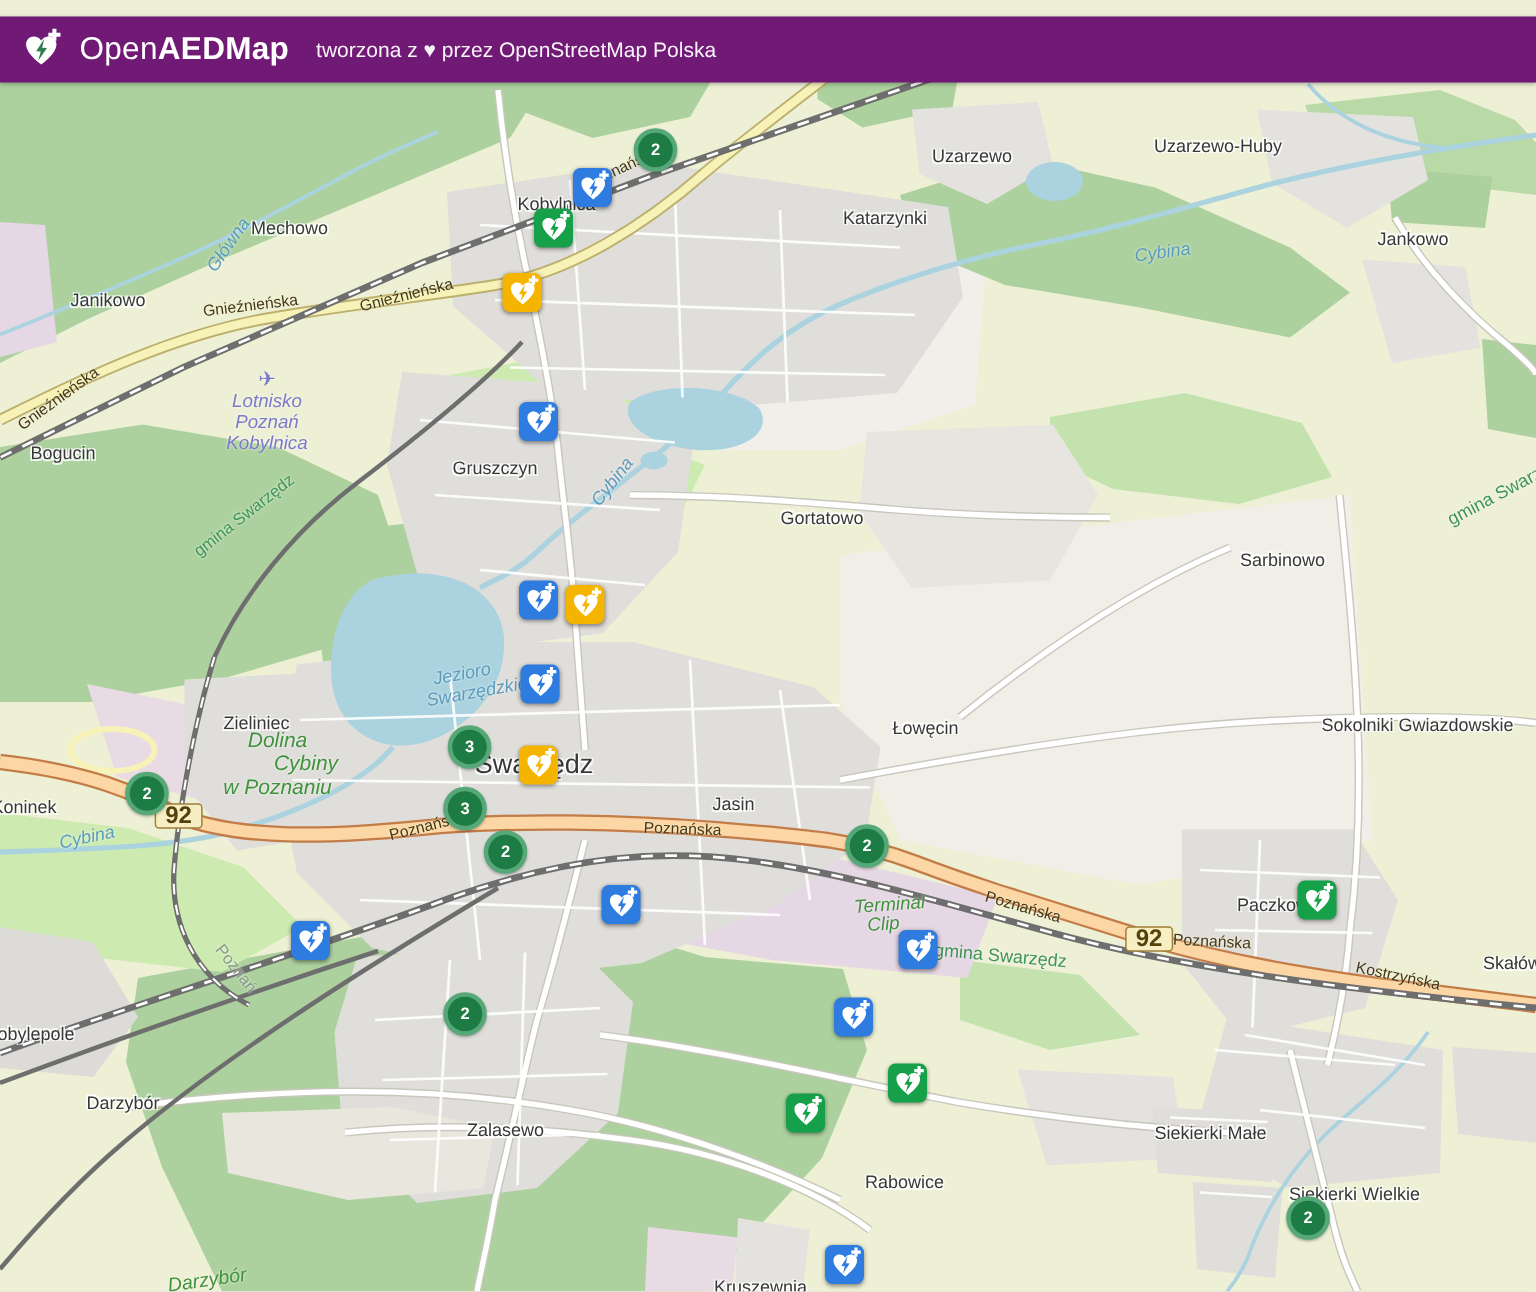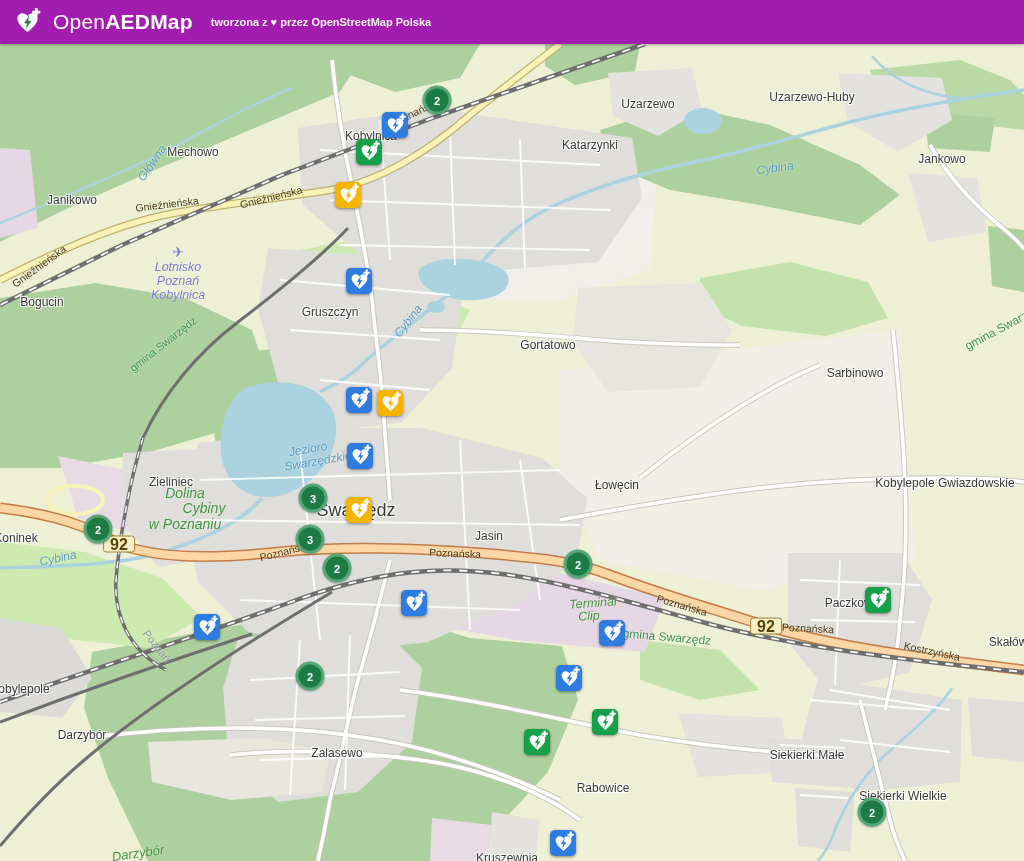--- a/index.html
+++ b/index.html
@@ -6,21 +6,21 @@
   .screen{position:relative;width:1024px;height:861px;overflow:hidden;
     font-family:"Liberation Sans",sans-serif;background:#eef0d5;}
   
   header{position:absolute;left:0;top:0;width:100%;height:44px;z-index:50;
     display:flex;align-items:center;gap:12px;padding:0 14px;box-sizing:border-box;
     box-shadow:0 1px 3px rgba(0,0,0,.3);}
   .logo{width:27px;height:27px;display:flex;align-items:center;justify-content:center;flex:0 0 auto;}
   .logo svg{overflow:visible;}
   h1{margin:0;font-size:21px;font-weight:400;color:#fff;letter-spacing:.2px;white-space:nowrap;}
   h1 b{font-weight:700;}
-  .tagline{color:#fff;font-size:11px;white-space:nowrap;margin-left:6px;opacity:.95;font-weight:bold;}
+  .tagline{color:#fff;font-size:14px;white-space:nowrap;margin-left:6px;opacity:.95;}
   
   .map-base{position:absolute;left:0;top:0;z-index:1;}
   #map-overlay{position:absolute;left:0;top:0;width:1024px;height:861px;z-index:5;}
   .lbl{position:absolute;white-space:nowrap;transform:translate(-50%,-50%) rotate(var(--rot,0deg));
     pointer-events:none;}
   .place-label{color:#383838;font-size:12px;
     text-shadow:-1px -1px 0 rgba(255,255,255,.85),1px -1px 0 rgba(255,255,255,.85),
                 -1px 1px 0 rgba(255,255,255,.85),1px 1px 0 rgba(255,255,255,.85);}
   .water-label{color:#5a9bbd;font-style:italic;font-size:12px;
     text-shadow:0 0 2px rgba(255,255,255,.8);}
@@ -191,21 +191,21 @@
       <div class="lbl place-label" style="left: 42px; top: 302px;">Bogucin</div>
       <div class="lbl place-label" style="left: 371px; top: 136px;">Kobylnica</div>
       <div class="lbl place-label" style="left: 590px; top: 145px;">Katarzynki</div>
       <div class="lbl place-label" style="left: 648px; top: 104px;">Uzarzewo</div>
       <div class="lbl place-label" style="left: 812px; top: 97px;">Uzarzewo-Huby</div>
       <div class="lbl place-label" style="left: 942px; top: 159px;">Jankowo</div>
       <div class="lbl place-label" style="left: 330px; top: 312px;">Gruszczyn</div>
       <div class="lbl place-label" style="left: 548px; top: 345px;">Gortatowo</div>
       <div class="lbl place-label" style="left: 855px; top: 373px;">Sarbinowo</div>
       <div class="lbl place-label" style="left: 617px; top: 485px;">Łowęcin</div>
-      <div class="lbl place-label" style="left: 945px; top: 483px;">Kobylepole Gwiazdowskie</div>
+      <div class="lbl place-label" style="left: 945px; top: 483px;">Sokolniki Gwiazdowskie</div>
       <div class="lbl place-label" style="left: 171px; top: 482px;">Zieliniec</div>
       <div class="lbl place-label" style="left: 489px; top: 536px;">Jasin</div>
       <div class="lbl place-label" style="left: 356px; top: 510px; font-size: 18px;">Swarzędz</div>
       <div class="lbl place-label" style="left: 16px; top: 538px;">Koninek</div>
       <div class="lbl place-label" style="left: 20px; top: 689px;">Kobylepole</div>
       <div class="lbl place-label" style="left: 82px; top: 735px;">Darzybór</div>
       <div class="lbl place-label" style="left: 337px; top: 753px;">Zalasewo</div>
       <div class="lbl place-label" style="left: 603px; top: 788px;">Rabowice</div>
       <div class="lbl place-label" style="left: 852px; top: 603px;">Paczkowo</div>
       <div class="lbl place-label" style="left: 1008px; top: 642px;">Skałów</div>
@@ -360,21 +360,21 @@
       <div class="cluster-marker" style="left: 437px; top: 100px; background: rgb(29, 123, 68);">2</div>
       <div class="cluster-marker" style="left: 98px; top: 529px; background: rgb(29, 123, 68);">2</div>
       <div class="cluster-marker" style="left: 313px; top: 498px; background: rgb(29, 123, 68);">3</div>
       <div class="cluster-marker" style="left: 310px; top: 539px; background: rgb(29, 123, 68);">3</div>
       <div class="cluster-marker" style="left: 337px; top: 568px; background: rgb(29, 123, 68);">2</div>
       <div class="cluster-marker" style="left: 578px; top: 564px; background: rgb(29, 123, 68);">2</div>
       <div class="cluster-marker" style="left: 310px; top: 676px; background: rgb(29, 123, 68);">2</div>
       <div class="cluster-marker" style="left: 872px; top: 812px; background: rgb(29, 123, 68);">2</div>
     </div>
 
-  <header style="background: #a21caf;">
+  <header style="background: #701a75; margin-top: 11px;">
     <span class="logo">
       <svg viewBox="0 0 24 24" width="27" height="27">
         <path d="M12 20.5C6 15.7 3 11.9 3 8.4 3 5.7 5.1 3.8 7.6 3.8c1.8 0 3.3.9 4.4 2.4 1.1-1.5 2.6-2.4 4.4-2.4 2.5 0 4.6 1.9 4.6 4.6 0 3.5-3 7.3-9 12.1z" fill="#fff"></path>
         <polygon points="13.8,5.2 9,12.6 11.7,12.8 10.2,18.2 15.4,10.7 12.5,10.5" fill="#2e7d52"></polygon>
         <path d="M18.6 -0.8h2.4v2.4h2.4v2.4h-2.4v2.4h-2.4V4h-2.4V1.6h2.4z" fill="#fff"></path>
       </svg>
     </span>
     <h1><span>Open</span><b>AEDMap</b></h1>
     <span class="tagline">tworzona z ♥ przez OpenStreetMap Polska</span>
   </header>

